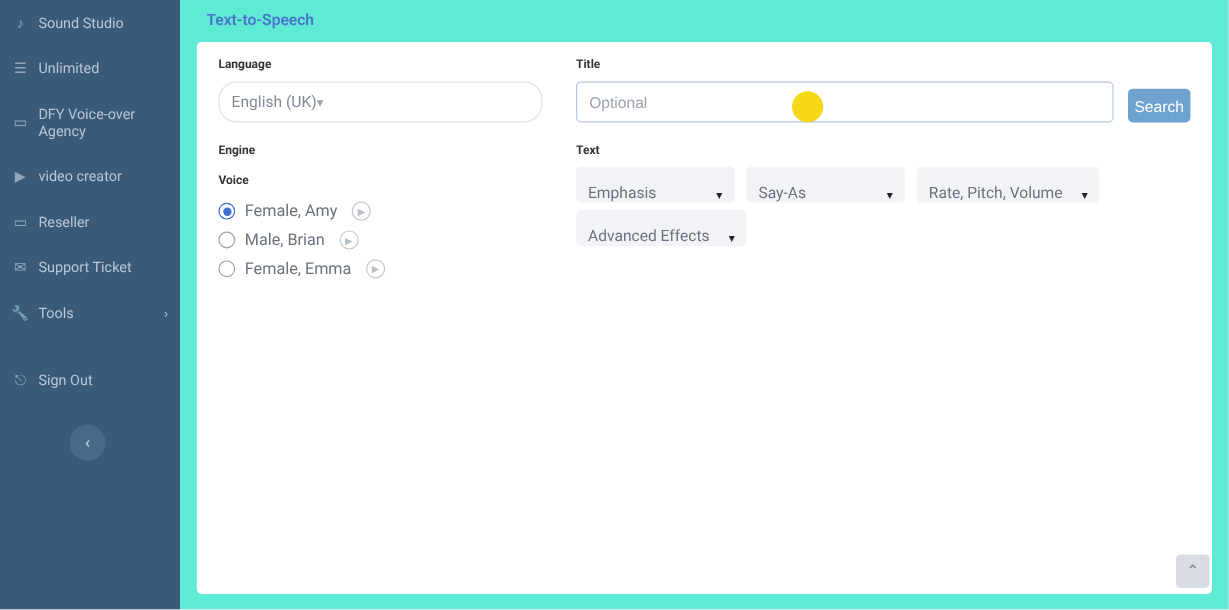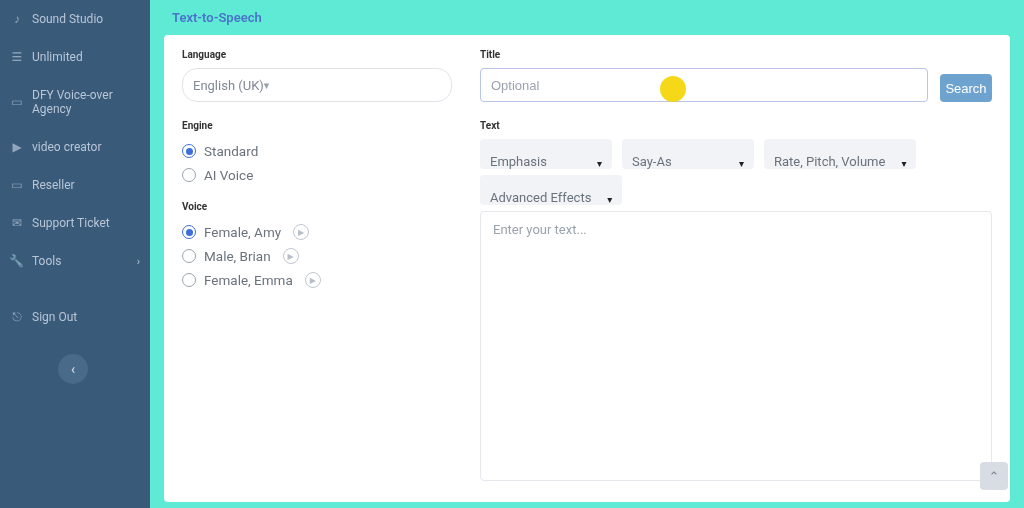--- a/index.html
+++ b/index.html
@@ -251,30 +251,20 @@
     <div class="card">
       <div class="row">
         <div class="col-left">
           <div class="section-title">Language</div>
           <div class="lang-select">
             <span>English (UK)</span>
             <span class="caret">▾</span>
           </div>
 
           <div class="section-title" style="margin-top:18px">Engine</div>
-          <div class="radio-group">
-            <div class="radio-row">
-              <span class="radio checked"></span>
-              <span>Standard</span>
-            </div>
-            <div class="radio-row">
-              <span class="radio"></span>
-              <span>AI Voice</span>
-            </div>
-          </div>
 
           <div class="section-title" style="margin-top:14px">Voice</div>
           <div class="radio-group">
             <div class="radio-row">
               <span class="radio checked"></span>
               <span>Female, Amy</span>
               <span class="play-icon">▶</span>
             </div>
             <div class="radio-row">
               <span class="radio"></span>
@@ -313,21 +303,20 @@
                 <span>Rate, Pitch, Volume</span>
                 <span class="caret">▾</span>
               </div>
             </div>
             <div class="dropdown-row">
               <div class="dd">
                 <span>Advanced Effects</span>
                 <span class="caret">▾</span>
               </div>
             </div>
-            <textarea class="textarea" placeholder="Enter your text..." style=""></textarea>
           </div>
         </div>
       </div>
     </div>
 
     <div class="scroll-top">
       <span>⌃</span>
     </div>
 
     <div class="cursor-highlight"></div>

